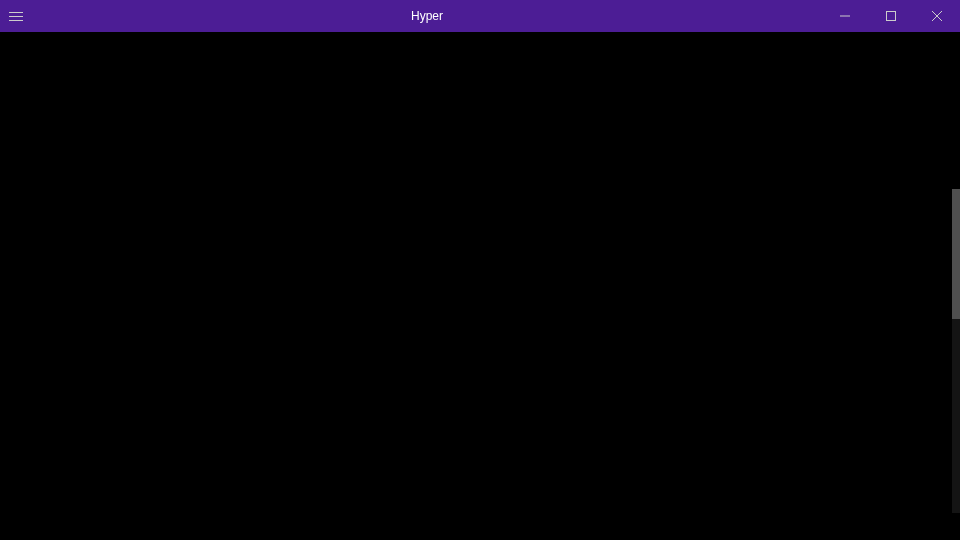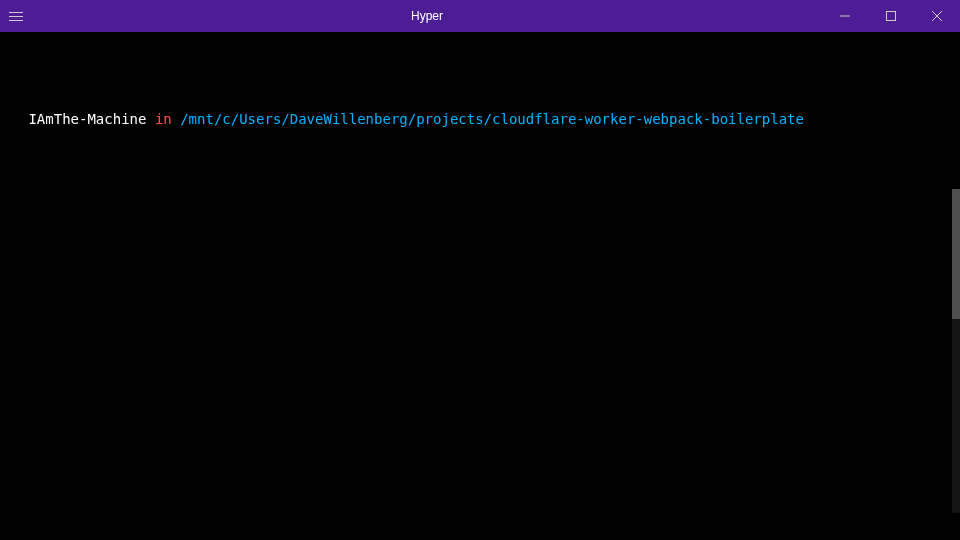--- a/index.html
+++ b/index.html
@@ -62,18 +62,17 @@
     <div class="win-btn">
       <svg viewBox="0 0 10 10">
           <line x1="0" y1="0" x2="10" y2="10"></line>
           <line x1="10" y1="0" x2="0" y2="10"></line>
         </svg>
     </div>
   </div>
 </div>
 
 <div class="terminal">
-  <span class="row"> <span class="c-white">IAmThe-Machine</span> <span class="c-red">in</span> <span class="c-blue">/mnt/c/Users/DaveWillenberg/projects/cloudflare-worker-webpack-boilerplate</span></span>
 </div>
 
 <div class="scrollbar show">
   <div class="thumb"></div>
 </div>
 
 </body></html>

